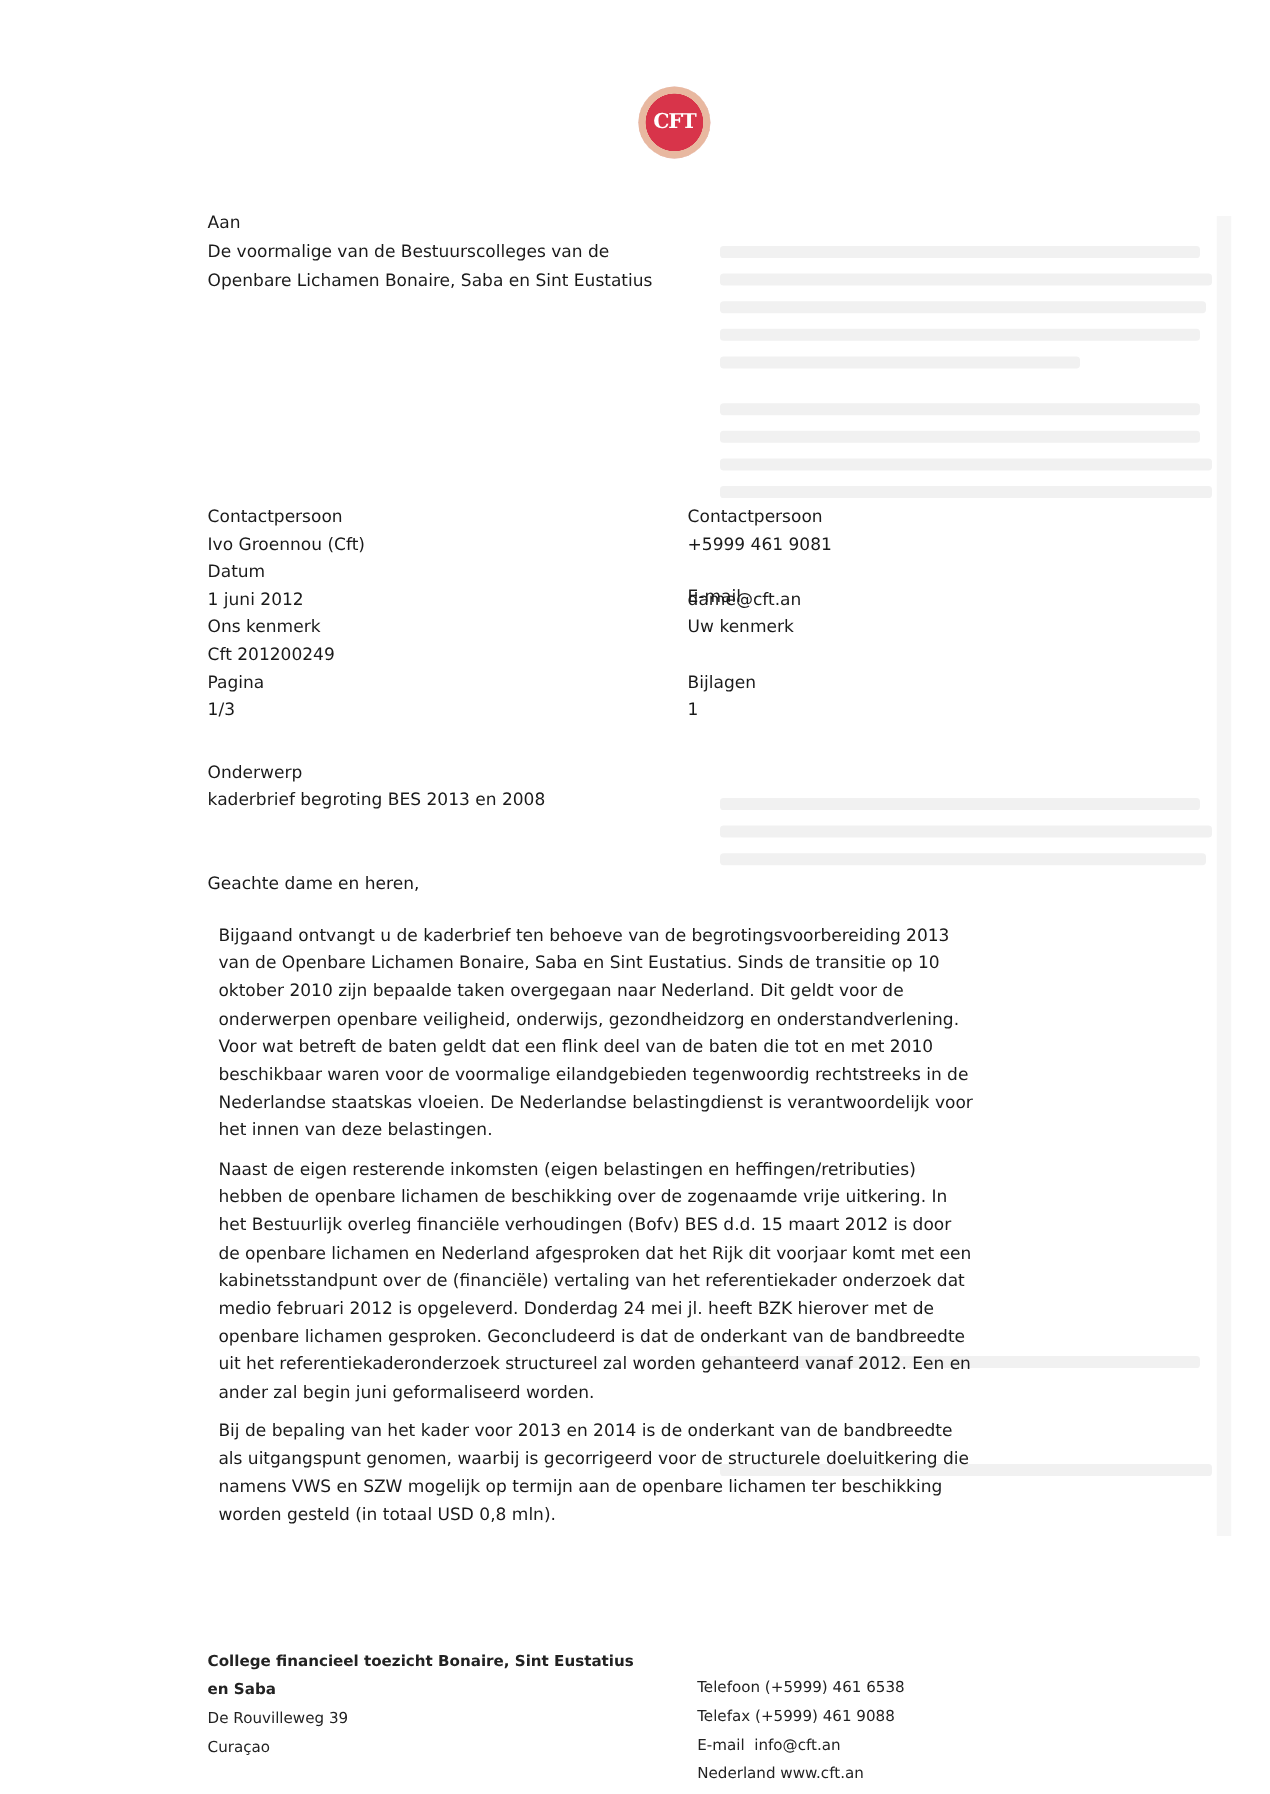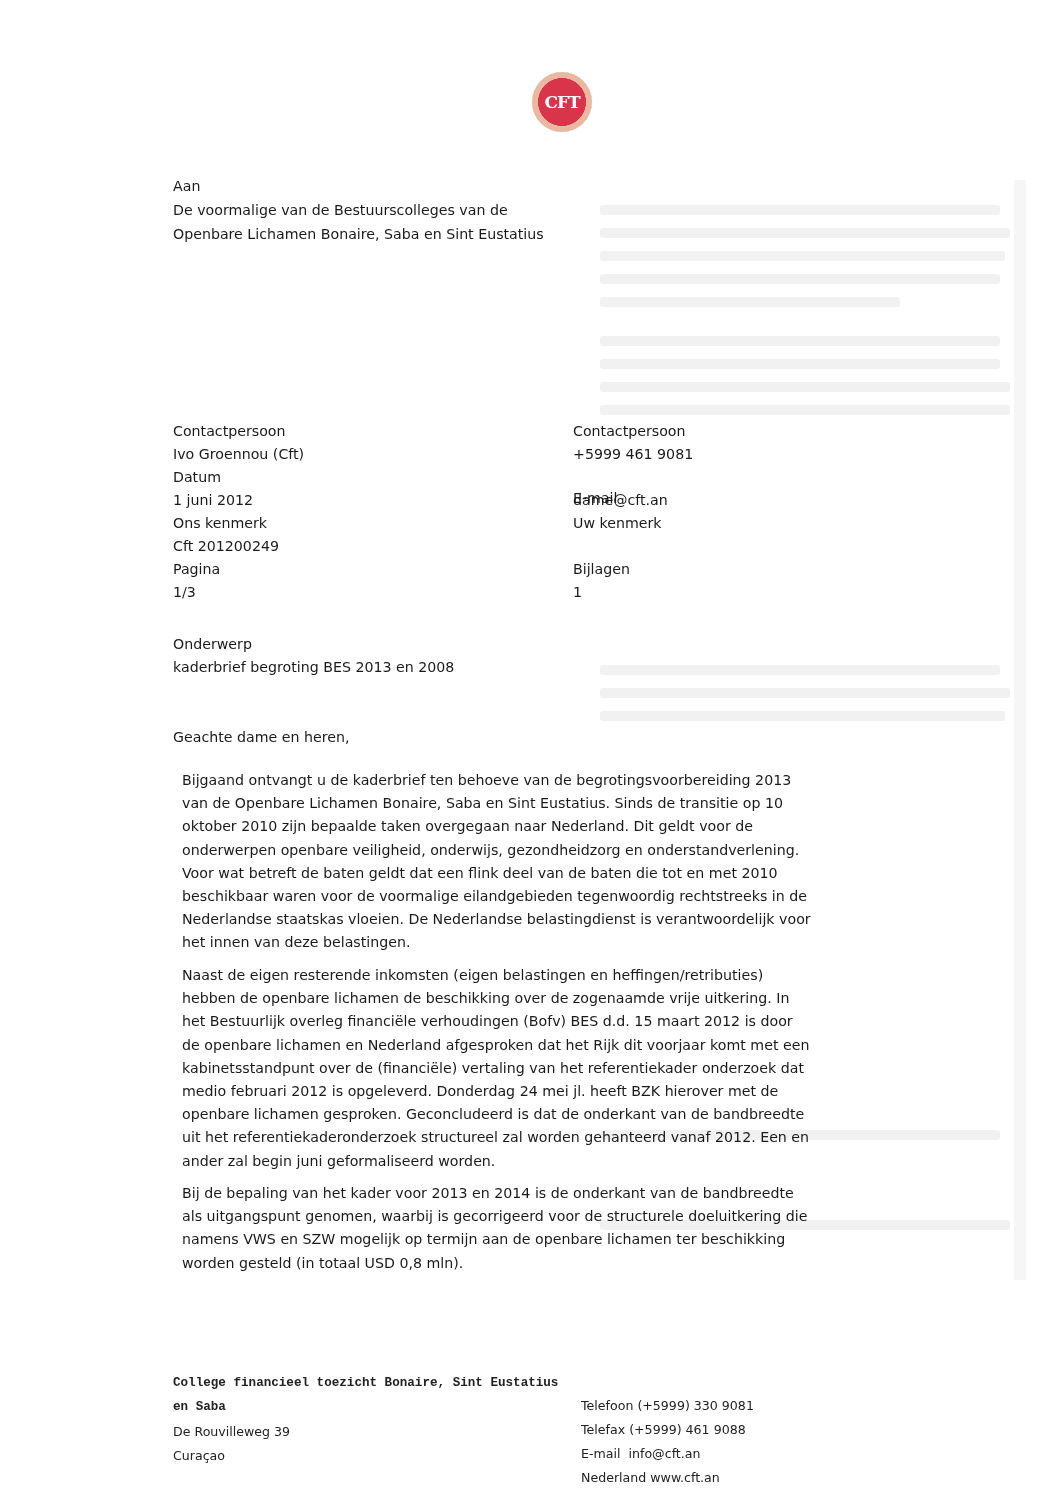--- a/index.html
+++ b/index.html
@@ -13,21 +13,21 @@
   .ghost-col { position: absolute; left: 1014px; top: 180px; width: 12px; height: 1100px; background: #f6f6f6; }
 
   .logo { position: absolute; left: 532px; top: 72px; width: 60px; height: 60px; border-radius: 50%;
     background: radial-gradient(circle, #d8344a 0 56%, #e8b8a0 57% 70%, #d88a7a 71% 76%, #f2d6c6 77% 100%); }
   .logo-text { position: absolute; left: 0; top: 0; width: 60px; height: 60px; line-height: 60px; text-align: center;
     color: #ffffff; font-weight: bold; font-size: 17px; font-family: "DejaVu Serif", serif; letter-spacing: -1px; }
 
   .txt { position: absolute; font-size: 14.2px; line-height: 23px; white-space: nowrap; }
   .para { position: absolute; left: 182px; width: 690px; font-size: 14.2px; line-height: 23.2px; white-space: pre-line; }
   .foot { position: absolute; font-size: 12.6px; line-height: 23px; white-space: nowrap; color: #222; }
-  .bold { font-weight: bold; font-family: Liberation Mono, monospace; }
+  .bold { font-weight: bold; }
 </style>
 </head>
 <body>
 
 <div class="page">
 
   <div>
     <div class="ghost" style="top:205px;width:400px"></div>
     <div class="ghost" style="top:228px;width:410px"></div>
     <div class="ghost" style="top:251px;width:405px"></div>
@@ -105,18 +105,18 @@
 als uitgangspunt genomen, waarbij is gecorrigeerd voor de structurele doeluitkering die
 namens VWS en SZW mogelijk op termijn aan de openbare lichamen ter beschikking
 worden gesteld (in totaal USD 0,8 mln).</div>
 
   <div>
     <div class="foot bold" style="left:173px;top:1372px">College financieel toezicht Bonaire, Sint Eustatius</div>
     <div class="foot bold" style="left:173px;top:1396px">en Saba</div>
     <div class="foot" style="left:173px;top:1420px">De Rouvilleweg 39</div>
     <div class="foot" style="left:173px;top:1444px">Curaçao</div>
 
-    <div class="foot" style="left:581px;top:1394px">Telefoon (+5999) 330 9081</div>
+    <div class="foot" style="left:581px;top:1394px">Telefoon (+5999) 461 6538</div>
     <div class="foot" style="left:581px;top:1418px">Telefax (+5999) 461 9088</div>
     <div class="foot" style="left:581px;top:1442px;white-space:pre">E-mail  info@cft.an</div>
     <div class="foot" style="left:581px;top:1466px">Nederland www.cft.an</div>
   </div>
 </div>
 
 </body></html>

